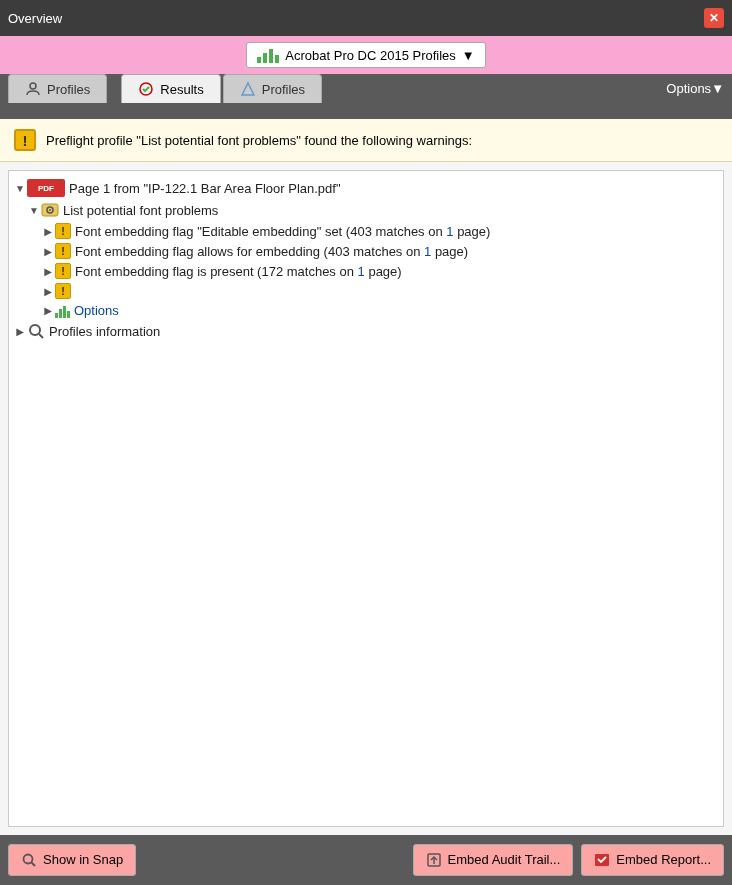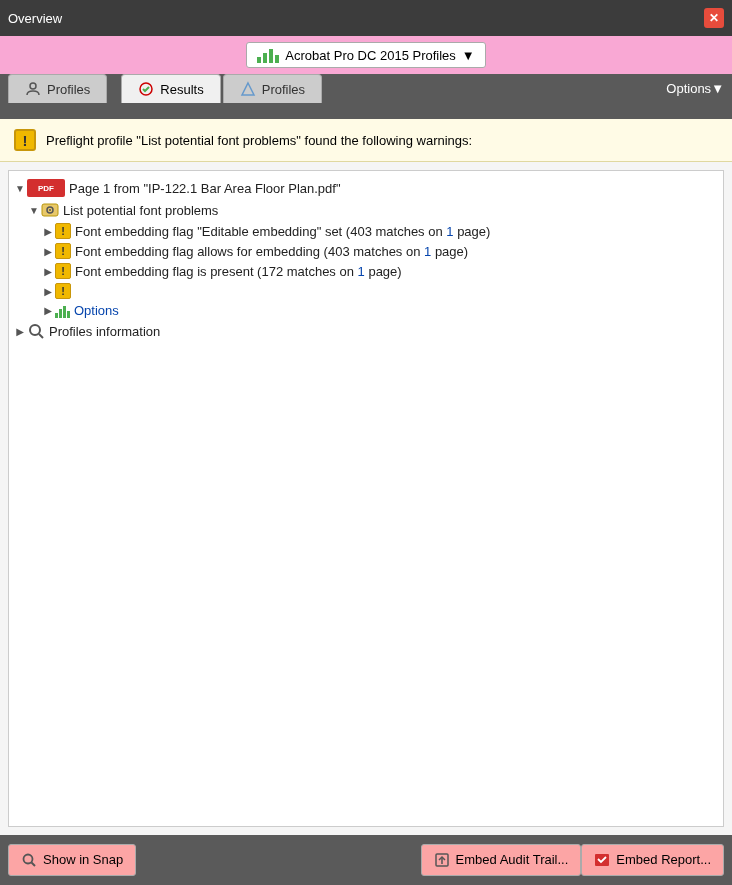--- a/index.html
+++ b/index.html
@@ -267,21 +267,21 @@
       border-radius: 3px;
       padding: 7px 12px;
       cursor: pointer;
       font-size: 13px;
       display: flex;
       align-items: flex-start;
       gap: 6px;
     }
     .bottom-right {
       display: flex;
-      gap: 0;
+      gap: 8px;
     }
   </style>
 </head>
 <body>
 
 <div class="window">
 
   <div class="title-bar">
     <span class="title-bar-title">Overview</span>
     <button class="close-btn">✕</button>

